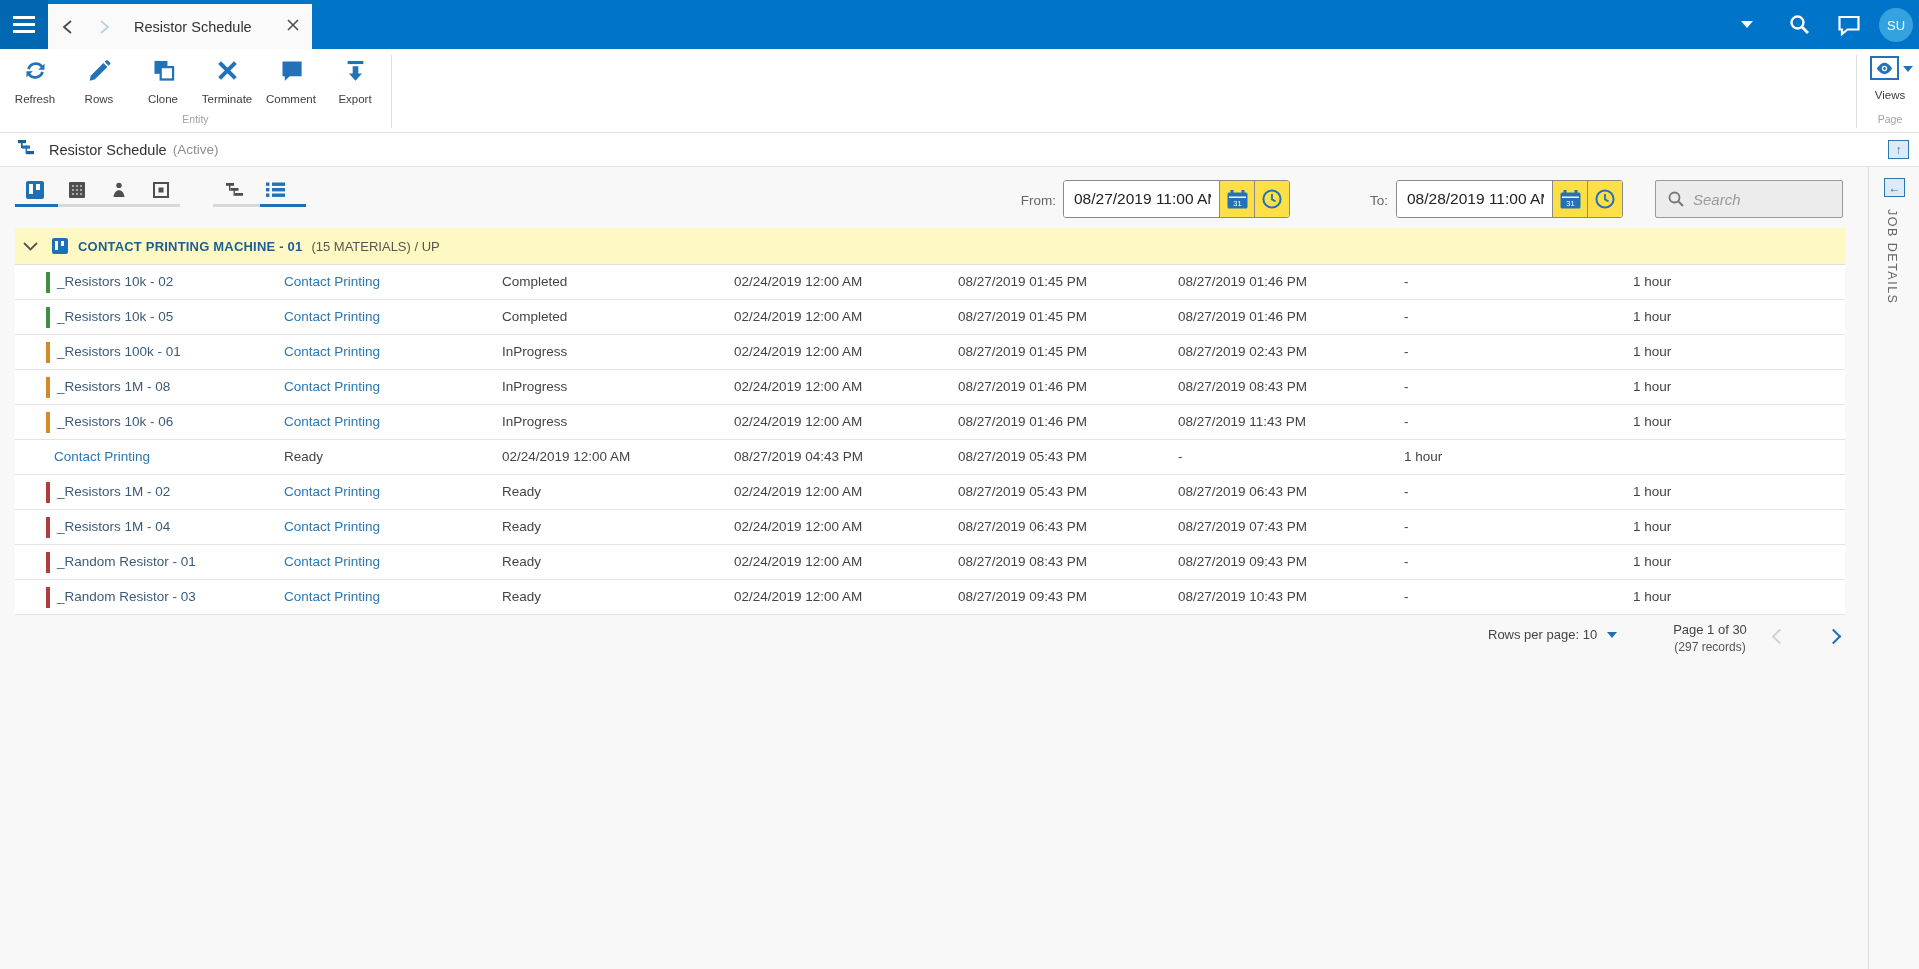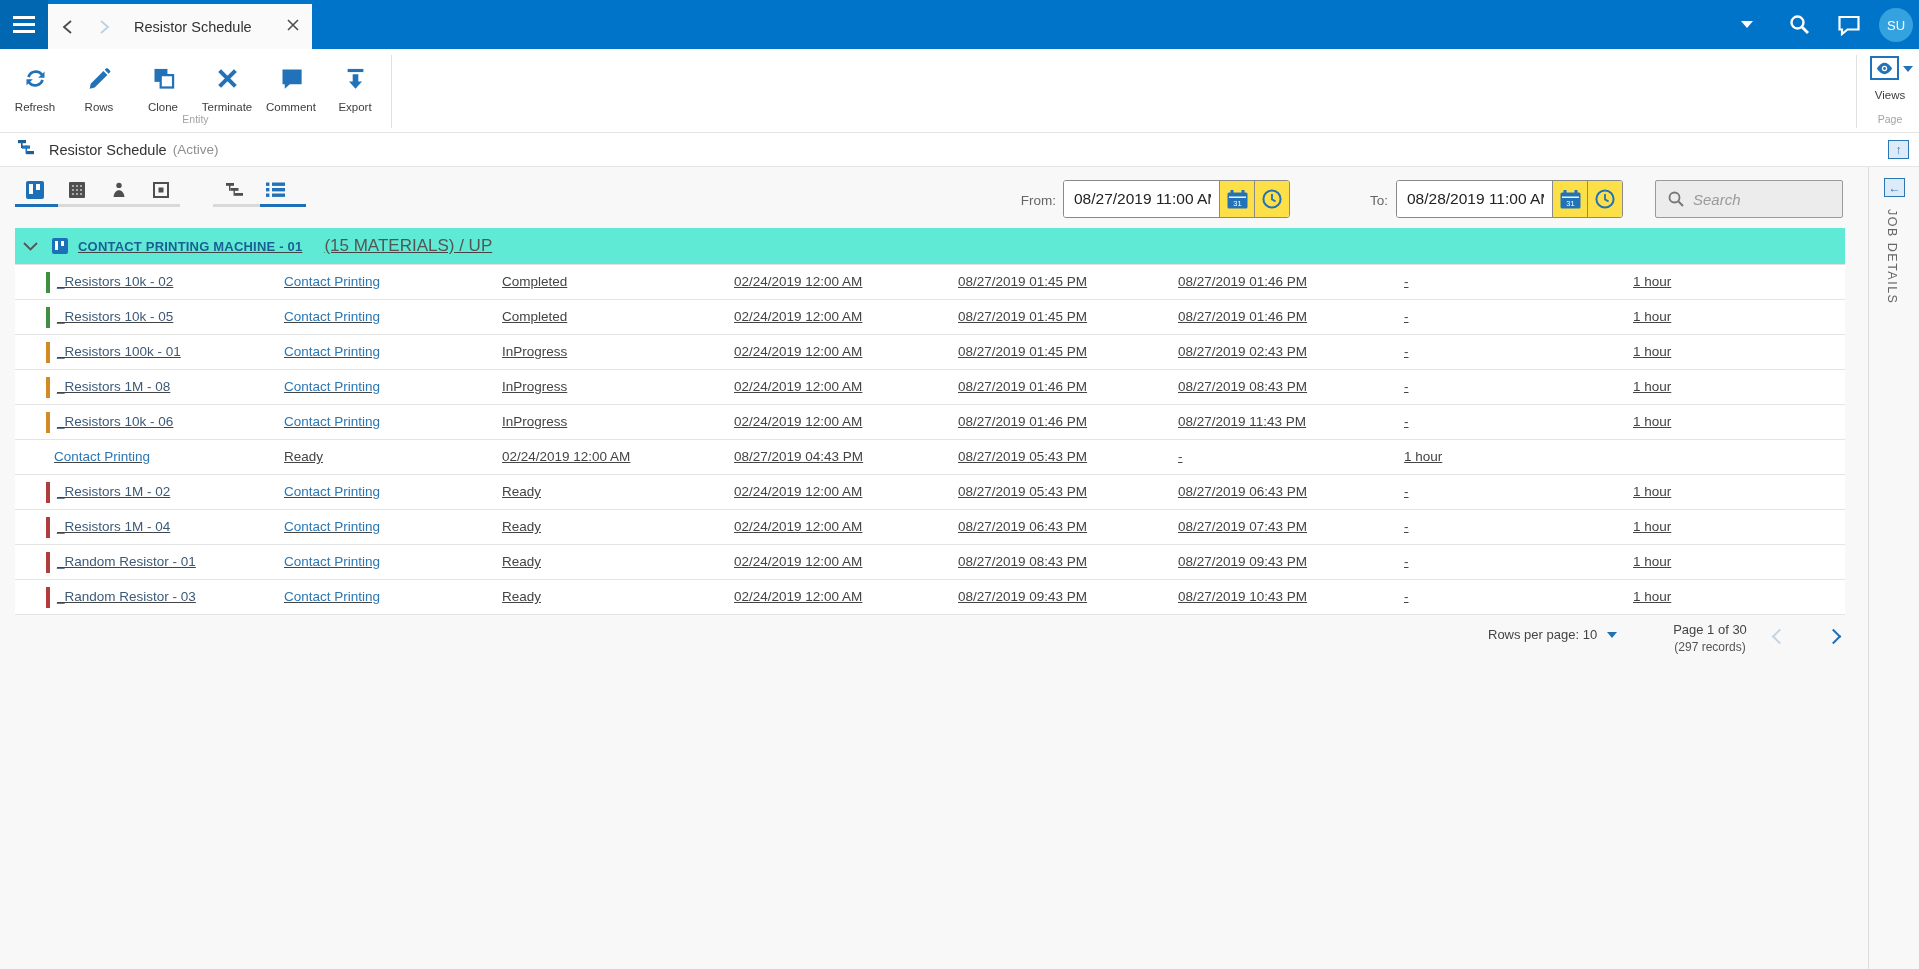--- a/index.html
+++ b/index.html
@@ -19,21 +19,21 @@
   .nav-fwd  { margin-left:20px; }
   .tab-title { margin-left:22px; font-size:14.5px; color:#333; }
   .tab-close { position:absolute; right:10px; top:14px; width:16px; height:16px; cursor:pointer; }
   .topbar-ico { position:absolute; top:0; height:49px; display:flex; align-items:center; justify-content:center; cursor:pointer; }
   .caret-down-w { width:0; height:0; border-left:6px solid transparent; border-right:6px solid transparent; border-top:7px solid #fff; }
   .avatar { position:absolute; left:1879px; top:8px; width:34px; height:34px; border-radius:50%;
     background:#35a2e0; color:#fff; font-size:13px; display:flex; align-items:center; justify-content:center; cursor:pointer; }
 
   
   .toolbar { position:absolute; left:0; top:49px; width:1919px; height:84px; background:#fff; border-bottom:1px solid #e3e3e3; }
-  .tb-group { position:absolute; left:3px; top:14px; display:flex; }
+  .tb-group { position:absolute; left:3px; top:6px; display:flex; }
   .tb-btn { width:64px; height:56px; display:flex; flex-direction:column; align-items:center; cursor:pointer; }
   .tb-btn svg { margin-top:2px; }
   .tb-btn .lbl { margin-top:5px; font-size:11.5px; color:#3d3d3d; }
   .tb-divider { position:absolute; top:6px; width:1px; height:73px; background:#e0e0e0; }
   .tb-grouplabel { position:absolute; top:64px; font-size:10.5px; color:#a3a3a3; text-align:center; }
   .views-btn { position:absolute; left:1870px; top:7px; display:flex; align-items:flex-start; cursor:pointer; }
   .eye-box { width:29px; height:24px; border:2px solid #2272b9; background:#fff; display:flex; align-items:center; justify-content:center; }
   .caret-down-b { width:0; height:0; border-left:5px solid transparent; border-right:5px solid transparent; border-top:6px solid #2272b9; margin:10px 0 0 4px; }
   .views-lbl { position:absolute; left:1850px; top:40px; width:80px; text-align:center; font-size:11.5px; color:#3d3d3d; }
 
@@ -41,21 +41,21 @@
   .title-row { position:absolute; left:0; top:133px; width:1919px; height:34px; background:#fff;
     border-bottom:1px solid #e5e5e5; display:flex; align-items:center; }
   .title-ico { margin-left:18px; }
   .page-title { margin-left:12px; font-size:14.5px; color:#333; }
   .page-status { margin-left:6px; font-size:13.5px; color:#8f8f8f; }
   .mini-box { position:absolute; width:21px; height:19px; border:1px solid #2b77b4; background:#ddeaf7;
     display:flex; align-items:center; justify-content:center; font-size:12px; color:#2b77b4; cursor:pointer; }
   .collapse-up { left:1888px; top:7px; position:absolute; }
 
   
-  .content { position:absolute; left:0; top:167px; width:1868px; height:802px; background:#f8f8f8;text-decoration:underline; }
+  .content { position:absolute; left:0; top:167px; width:1868px; height:802px; background:#f8f8f8; }
 
   
   .filter-bar { position:relative; width:100%; height:61px; }
   .vs-ico { position:absolute; top:14px; width:18px; height:18px; cursor:pointer; }
   .underbar { position:absolute; top:37px; height:3px; background:#d9d9d9; }
   .underbar .sel { position:absolute; top:0; height:3px; background:#1d6fb8; }
   .kanban { width:18px; height:18px; background:#1d6fb8; border-radius:2px; position:relative; }
   .kanban i { position:absolute; background:#fff; width:4px; }
   .flt-label { position:absolute; top:26px; font-size:13.5px; color:#666; }
   .dt-group { position:absolute; top:13px; height:38px; border:1px solid #8a8a8a; border-radius:3px;
@@ -72,26 +72,26 @@
   
   .grid { display:grid; grid-template-columns:27px 230px 218px 232px 224px 220px 226px 229px 224px; }
   .thead { margin-left:15px; width:1830px; height:33px; background:#ededed;
     border-top:1px solid #d8d8d8; border-bottom:1px solid #cfcfcf; }
   .th { line-height:31px; font-size:10.8px; font-weight:600; letter-spacing:.3px; color:#555;
     padding-left:12px; border-left:1px solid #d8d8d8; white-space:nowrap; overflow:hidden; }
   .th:first-child { border-left:none; }
   .sq-ico { display:inline-block; width:10px; height:10px; background:#2f2f2f; vertical-align:-1px; margin-right:7px; }
   .ci-ico { display:inline-block; width:10px; height:10px; background:#2f2f2f; border-radius:50%; vertical-align:-1px; margin-right:7px; }
 
-  .group-row { margin-left:15px; width:1830px; height:37px; background:#5eead4; border-bottom:1px solid #e0e0e0;
+  .group-row { margin-left:15px; width:1830px; height:37px; background:#fef9c3; border-bottom:1px solid #e0e0e0;
     display:flex; align-items:center; }
   .grp-chev { margin-left:8px; cursor:pointer; }
   .grp-ico { margin-left:14px; }
   .grp-name { margin-left:10px; font-size:13px; font-weight:700; color:#1d5f94; letter-spacing:.2px; }
-  .grp-meta { margin-left:22px; font-size:17px; color:#555; }
+  .grp-meta { margin-left:9px; font-size:13px; color:#555; }
 
   .row { margin-left:15px; width:1830px; height:35px; background:#fff; border-bottom:1px solid #e4e4e4; }
   .cell { line-height:34px; font-size:13.5px; color:#444; padding-left:12px; white-space:nowrap; overflow:hidden; }
   .cell.mat { display:flex; align-items:center; padding-left:0; }
   .bar { width:4px; height:21px; margin-left:4px; }
   .bar.green { background:#3f8f43; }
   .bar.amber { background:#d28a26; }
   .bar.red   { background:#b23b3b; }
   .mat-name { margin-left:7px; color:#3c5a78; cursor:pointer; }
   .step-link { color:#2b77b4; cursor:pointer; }

